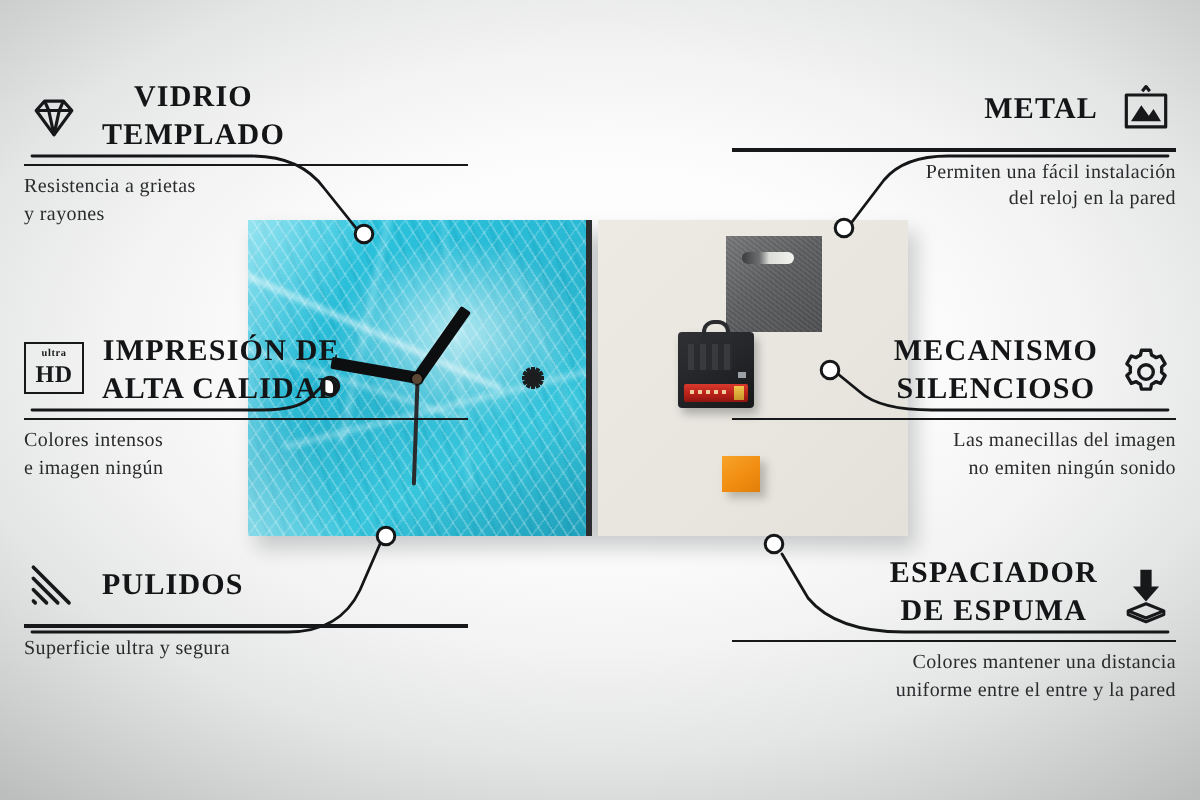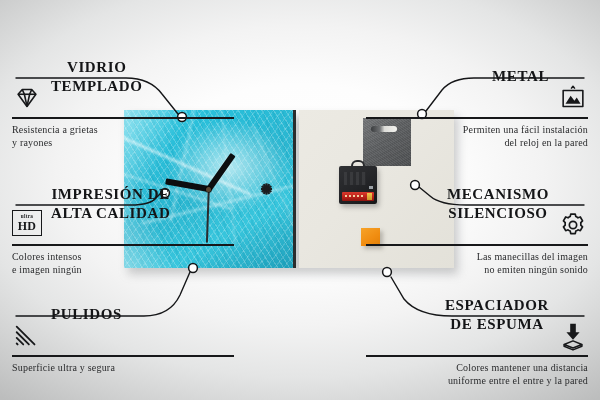--- a/index.html
+++ b/index.html
@@ -125,21 +125,21 @@
   
   #connectors { position:absolute; left:0; top:0; width:600px; height:400px; pointer-events:none; }
 
   
   .feature { position:absolute; width:222px; }
   .feature.left  { left:12px;  text-align:left; }
   .feature.right { right:12px; text-align:right; }
 
   .f-head { display:flex; align-items:center; gap:9px; }
   .feature.right .f-head { flex-direction:row-reverse; }
-  .f-icon { width:30px; height:30px; flex:0 0 30px; color:#17181a;margin-top:43px; }
+  .f-icon { width:30px; height:30px; flex:0 0 30px; color:#17181a; }
   .f-icon svg { display:block; width:30px; height:30px; }
   .f-title {
     font-size:15px; font-weight:700; letter-spacing:.6px;
     line-height:1.26; color:#141517; text-transform:uppercase;
     font-family:"Liberation Serif", serif;
     text-align:center;
   }
   .f-rule { height:1.6px; background:#17181a; margin:4px 0 4px; }
   .f-desc {
     font-size:10px; line-height:1.32; color:#2a2b2d; letter-spacing:.2px;

